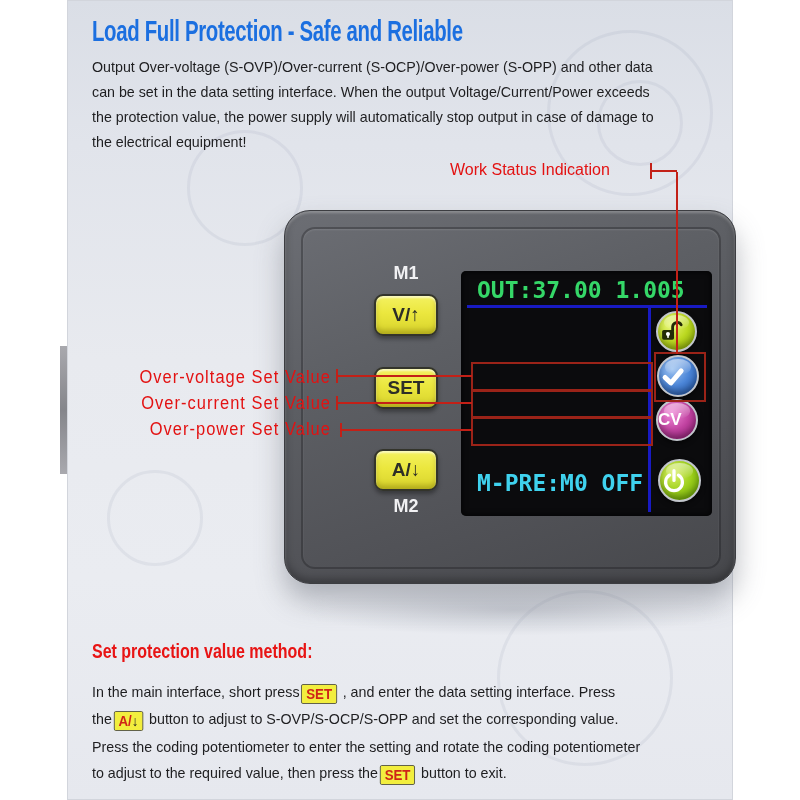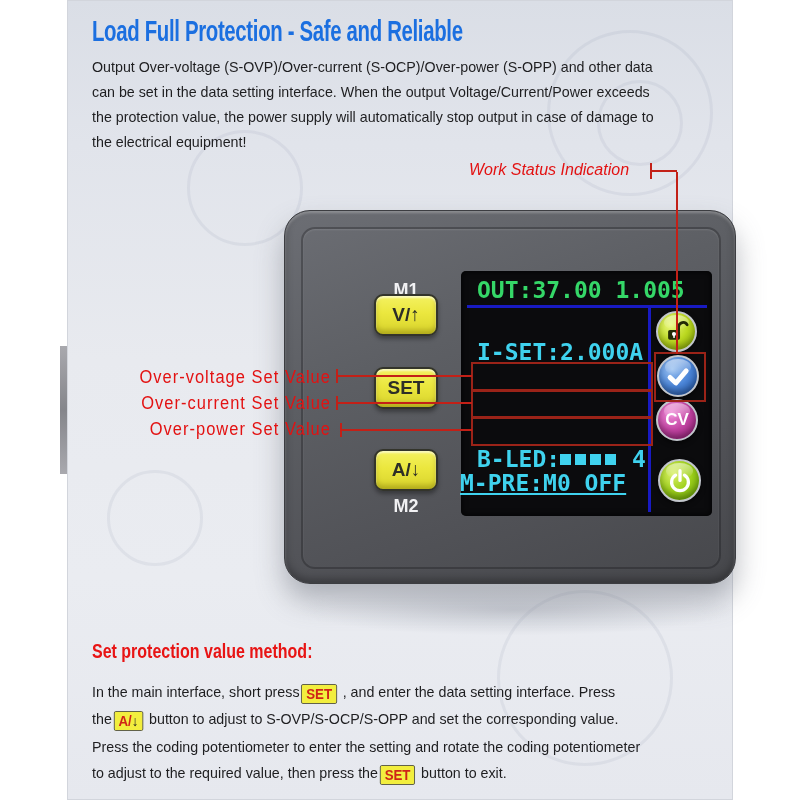--- a/index.html
+++ b/index.html
@@ -19,22 +19,22 @@
   
   .title{position:absolute;left:92px;top:14px;margin:0;font-size:30px;font-weight:800;
          color:#1b6fe0;white-space:nowrap;letter-spacing:-0.5px;
          transform:scaleX(0.68);transform-origin:left top;}
   .iline{position:absolute;left:92px;white-space:nowrap;font-size:15px;color:#1e1e20;
          transform:scaleX(0.95);transform-origin:left top;}
   .il0{top:58px;}.il1{top:83px;}.il2{top:108px;}.il3{top:133px;}
 
   
   .red-text{color:#e31212;}
-  .ws-label{position:absolute;left:450px;top:161px;width:198px;text-align:center;
-            font-size:16px;white-space:nowrap;z-index:40;font-style:italic;}
+  .ws-label{position:absolute;left:450px;top:161px;width:198px;text-align:left;
+            font-size:16px;white-space:nowrap;z-index:40;}
   .anno{position:absolute;background:#c32017;z-index:40;}
   .ws-tick{left:650px;top:163px;width:2px;height:16px;}
   .ws-hline{left:652px;top:170px;width:25px;height:2px;}
   .ws-vline{left:676px;top:172px;width:2px;height:182px;}
   .lbl{position:absolute;width:245px;text-align:right;font-size:17.5px;letter-spacing:1.1px;
        white-space:nowrap;z-index:40;transform:scaleX(0.94);transform-origin:right top;}
   .lbl1{left:86px;top:367px;}
   .lbl2{left:86px;top:393px;}
   .lbl3{left:86px;top:419px;}
   .t1{left:336px;top:369px;width:2px;height:14px;}
@@ -52,50 +52,50 @@
   
   .device{position:absolute;left:284px;top:210px;width:450px;height:372px;border-radius:26px;
           background:linear-gradient(160deg,#6c6e74 0%,#5d5f64 35%,#515257 70%,#46474b 100%);
           border:1px solid #3c3d41;
           box-shadow:0 16px 28px rgba(100,105,115,0.45),inset 0 2px 3px rgba(255,255,255,0.28),inset 0 -4px 8px rgba(0,0,0,0.30);
           z-index:5;}
   .device-inner{position:absolute;left:301px;top:227px;width:416px;height:338px;border-radius:14px;
           border:2px solid rgba(22,22,26,0.32);box-shadow:inset 0 1px 2px rgba(255,255,255,0.12);z-index:6;}
   .mlabel{position:absolute;left:374px;width:64px;text-align:center;color:#f1f1f3;
           font-weight:700;font-size:18px;z-index:8;}
-  .m1{top:280px;}.m2{top:496px;text-align:center;}
+  .m1{top:263px;}.m2{top:496px;text-align:center;}
   .ybtn{position:absolute;left:374px;width:64px;height:42px;border-radius:9px;
         background:linear-gradient(180deg,#f4f160 0%,#ebe73e 45%,#d8d32c 100%);
         border:2px solid #33342b;display:flex;align-items:center;justify-content:center;
         font-weight:700;font-size:19px;color:#2d2e27;z-index:8;box-sizing:border-box;
         box-shadow:inset 0 2px 2px rgba(255,255,255,0.6),inset 0 -4px 5px rgba(110,100,0,0.35),0 3px 4px rgba(0,0,0,0.35);}
   .btn-v{top:294px;}.btn-set{top:367px;}.btn-a{top:449px;}
 
   
   .bezel{position:absolute;left:461px;top:271px;width:251px;height:245px;background:#0b0b0d;
          border-radius:5px;z-index:7;box-shadow:inset 0 0 6px rgba(0,0,0,0.9);}
   .lcd{position:absolute;white-space:pre;font-family:"DejaVu Sans Mono",monospace;
        font-weight:700;font-size:23px;color:#3fd2ee;z-index:10;}
   .lcd-out{left:477px;top:277px;color:#35d768;}
   .row-uset{left:477px;top:311px;}
   .row-iset{left:477px;top:339px;}
   .row-sovp{left:477px;top:366px;}
   .row-socp{left:477px;top:393px;}
   .row-sopp{left:477px;top:420px;}
   .row-bled{left:477px;top:446px;}
-  .row-mpre{left:460px;top:470px;text-decoration:underline;}
+  .row-mpre{left:477px;top:470px;}
   .hl{background:#e845e8;color:#4254da;}
   .blue-h{position:absolute;left:467px;top:305px;width:240px;height:3px;background:#181ac2;z-index:9;}
   .blue-v{position:absolute;left:648px;top:308px;width:3px;height:204px;background:#181ac2;z-index:9;}
   .sq{display:inline-block;width:11px;height:11px;background:#3fd2ee;margin-right:4px;vertical-align:2px;}
   .bled-val{margin-left:12px;}
 
   
   .icon{position:absolute;border-radius:50%;border:2px solid #c2c6cc;z-index:12;box-sizing:border-box;
-        display:flex;align-items:center;justify-content:center;
+        display:flex;align-items:center;justify-content:flex-start;
         box-shadow:0 2px 5px rgba(0,0,0,0.55),inset 0 -4px 6px rgba(0,0,0,0.30);overflow:hidden;}
   .icon::before{content:"";position:absolute;left:15%;top:5%;width:70%;height:42%;border-radius:50%;
         background:linear-gradient(rgba(255,255,255,0.5),rgba(255,255,255,0));}
   .ic-lock{left:656px;top:311px;width:41px;height:41px;
         background:radial-gradient(circle at 35% 32%,#eaf87c 0%,#bcd922 48%,#85a900 100%);}
   .ic-check{left:657px;top:355px;width:42px;height:42px;
         background:radial-gradient(circle at 35% 32%,#9cc2f0 0%,#4c86d8 48%,#1c4fa2 100%);}
   .ic-cv{left:656px;top:399px;width:42px;height:42px;
         background:radial-gradient(circle at 35% 32%,#f08ad8 0%,#c244a2 48%,#8c1870 100%);
         color:#ffffff;font-weight:700;font-size:17px;}
@@ -153,22 +153,20 @@
   <div class="ybtn btn-v">V/↑</div>
   <div class="ybtn btn-set">SET</div>
   <div class="ybtn btn-a">A/↓</div>
   <div class="mlabel m2">M2</div>
 
   <div class="bezel"></div>
   <div class="lcd lcd-out">OUT:37.00 1.005</div>
   <div class="blue-h"></div>
   <div class="blue-v"></div>
 
-  <div class="lcd row-iset">I-SET:2.000A</div>
-  <div class="lcd row-bled"><span>B-LED:</span><span class="sq"></span><span class="sq"></span><span class="sq"></span><span class="sq"></span><span class="bled-val">4</span></div>
   <div class="lcd row-mpre">M-PRE:M0 OFF</div>
 
   <div class="icon ic-lock">
     <svg width="26" height="26" viewBox="0 0 24 24">
       <path d="M13.5 10.5 L13.5 7.2 A4.2 4.2 0 0 1 21.4 5.4" fill="none" stroke="#232a06" stroke-width="2.6" stroke-linecap="round"></path>
       <rect x="3.8" y="10.2" width="11" height="9" rx="1.6" fill="#232a06"></rect>
       <circle cx="9.2" cy="13.9" r="1.9" fill="#ffffff"></circle>
       <rect x="8.5" y="14.3" width="1.5" height="3.1" fill="#ffffff"></rect>
     </svg>
   </div>

